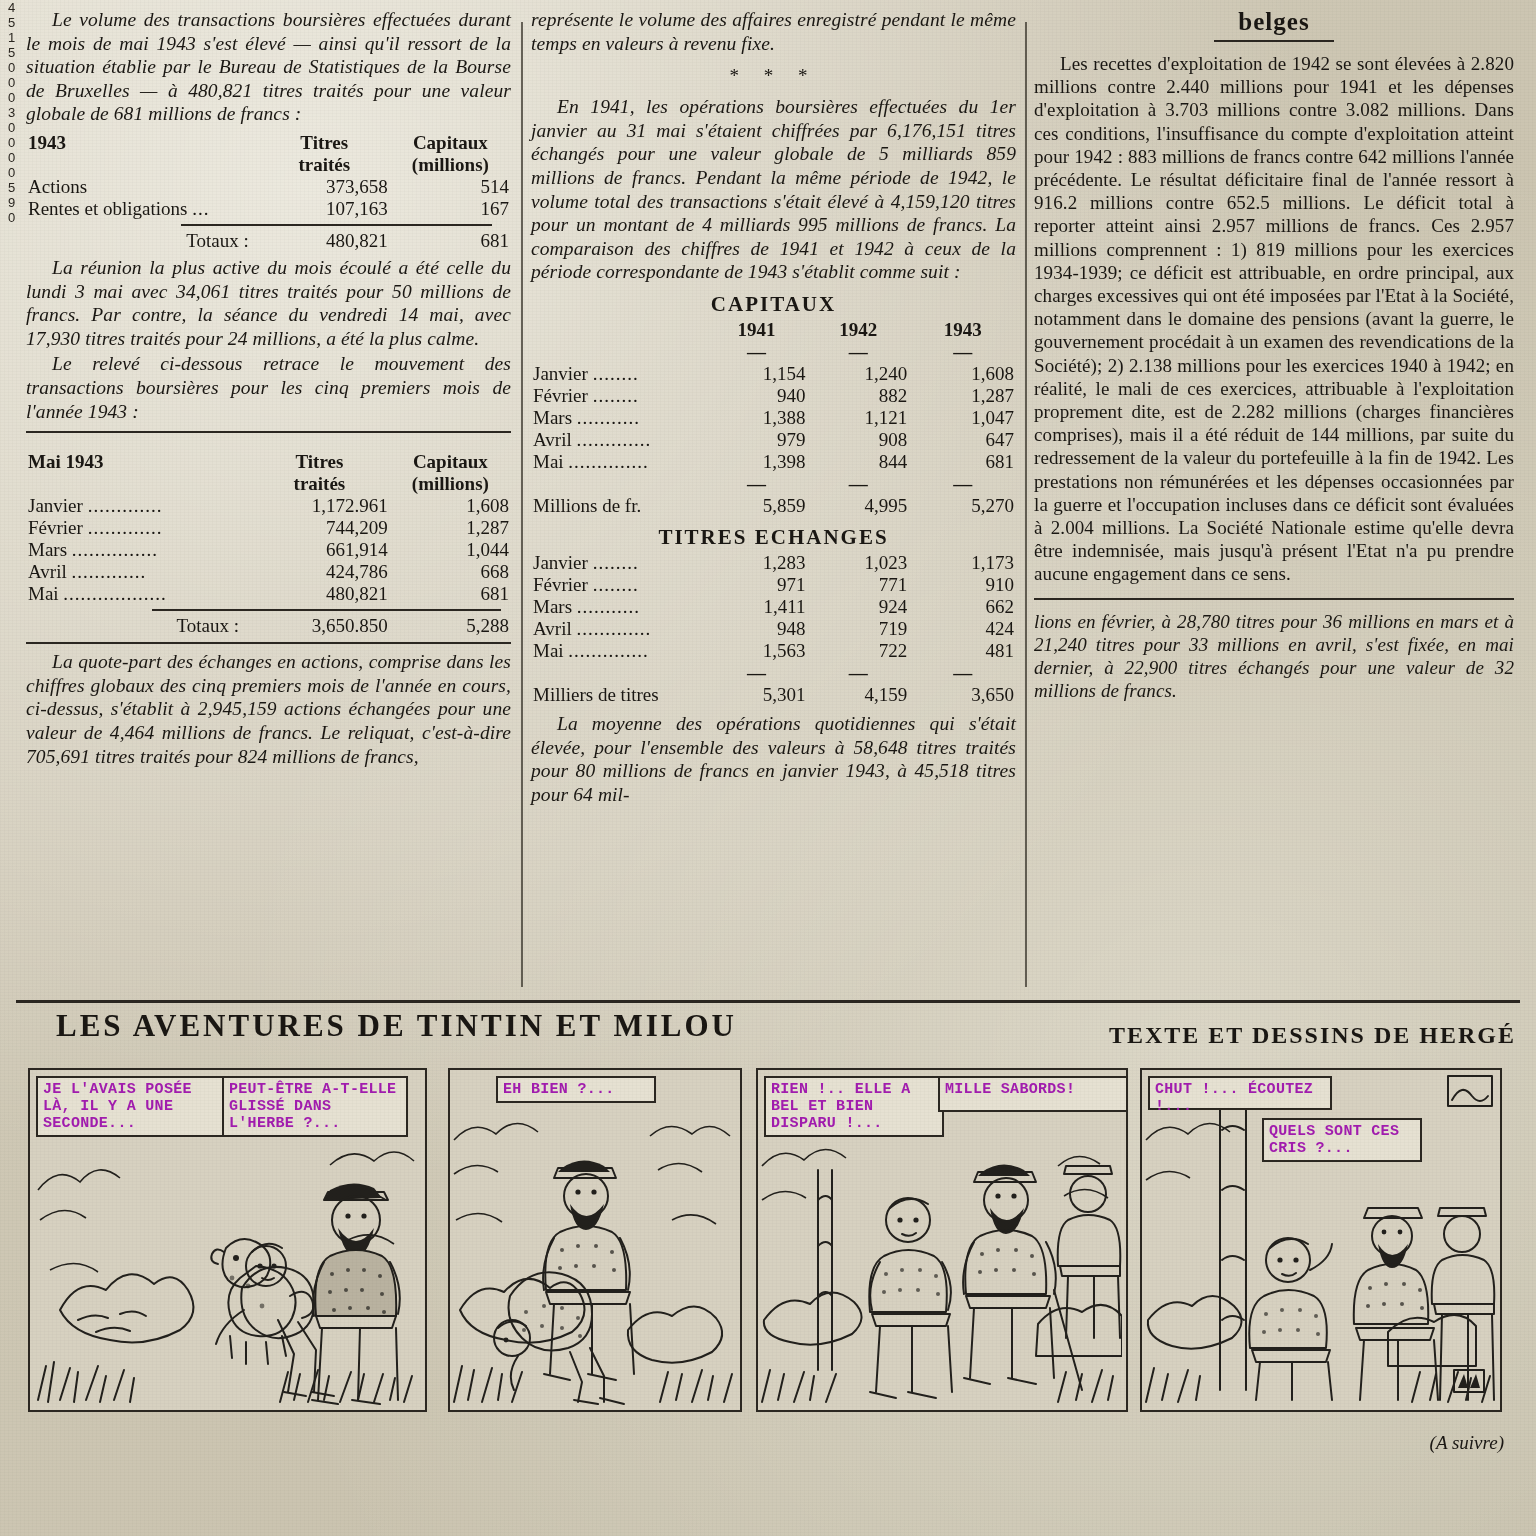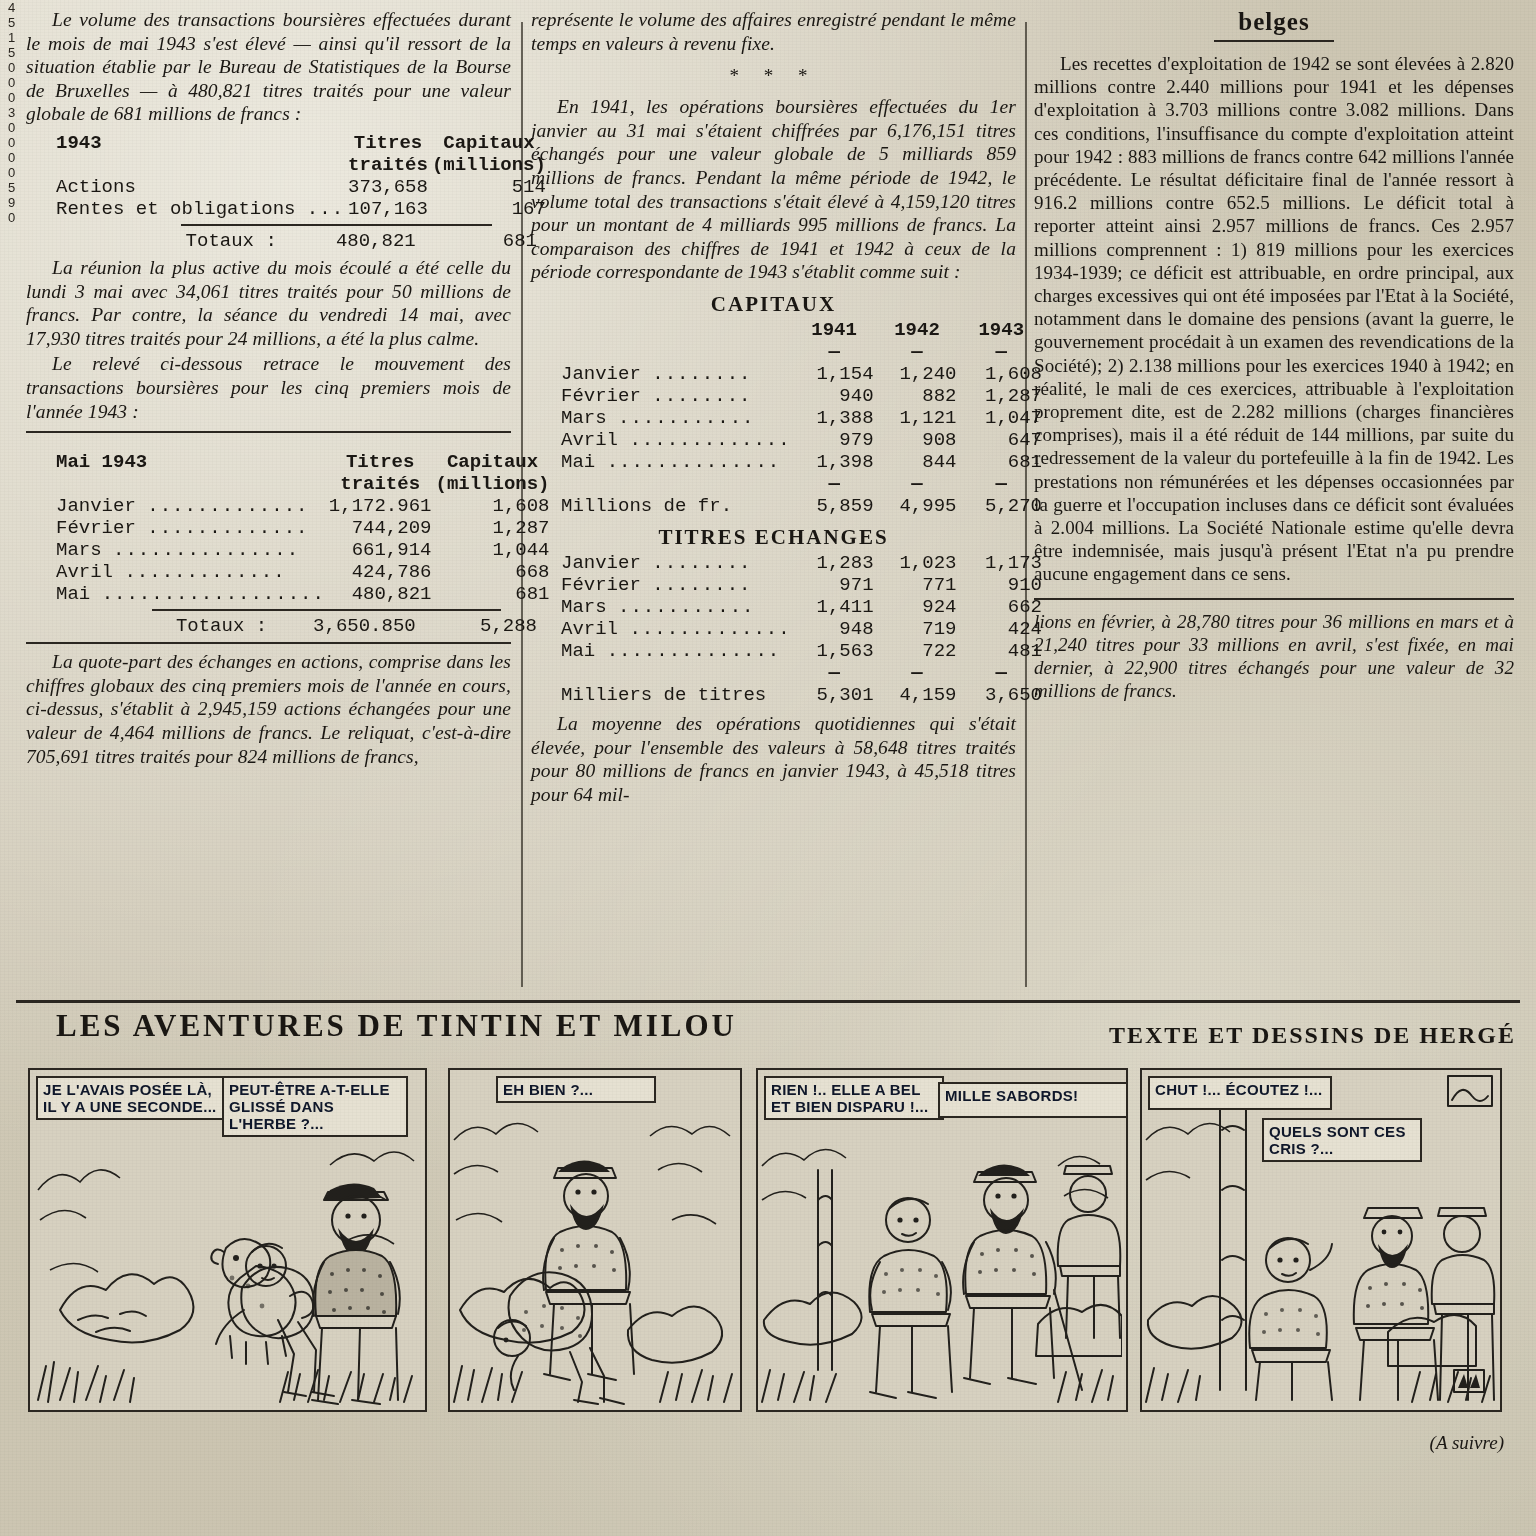--- a/index.html
+++ b/index.html
@@ -65,22 +65,22 @@
     font-weight:bold;font-size:25px;text-align:center;letter-spacing:1px;
     margin:0 0 4px 0;
   }
   .hdr-underline{width:120px;height:2px;background:#2b2721;margin:0 auto 10px auto;}
 
   .stars{text-align:center;font-size:19px;letter-spacing:10px;margin:10px 0 8px 0;}
 
   
   table.fin{
     width:100%;border-collapse:collapse;
-    font-family:Liberation Mono, monospace;
-    font-size:19px;line-height:22px;margin-left:28px;
+    font-family:Liberation Serif, serif;
+    font-size:19px;line-height:22px;
   }
   table.fin td{padding:0 2px;vertical-align:bottom;white-space:nowrap;}
   td.lab{text-align:left;font-style:normal;}
   td.num{text-align:right;font-style:normal;}
   td.hd{text-align:center;font-weight:bold;font-style:normal;}
   .tbl-wrap{margin:6px 0 4px 0;}
   .hrule{height:2px;background:#2b2721;margin:5px 0 5px 0;}
   .dots{letter-spacing:1px;}
 
   .tbl-box{
@@ -113,22 +113,22 @@
   .panel{
     position:absolute;top:0;height:340px;
     border:2px solid #2b2721;background:#d7d1c0;overflow:hidden;
   }
   .p1{left:0;width:395px;}
   .p2{left:420px;width:290px;}
   .p3{left:728px;width:368px;}
   .p4{left:1112px;width:358px;}
   .bub{
     position:absolute;border:2px solid #2b2721;background:#e6e1d2;
-    font-family:Liberation Sans, sans-serif;font-weight:bold;
-    font-size:15px;line-height:17px;padding:3px 5px;color:#0f172a;
+    font-family:Liberation Mono, monospace;font-weight:bold;
+    font-size:15px;line-height:17px;padding:3px 5px;color:#a21caf;
     letter-spacing:.3px;
   }
   .cont{
     position:absolute;bottom:6px;right:10px;
     font-family:"Liberation Serif", serif;font-style:italic;font-size:19px;
   }
   svg{display:block;}
   .ink{fill:none;stroke:#22201c;stroke-width:2;stroke-linecap:round;stroke-linejoin:round;}
   .inkf{fill:#22201c;}
   .foliage{fill:none;stroke:#22201c;stroke-width:1.6;}
@@ -613,21 +613,21 @@
 
         <g>
           <path class="ink" d="M306 104 l48 0 l-2 -8 l-44 0z" fill="#2a2723"></path>
           <circle class="ink" cx="330" cy="124" r="18" fill="#e8e3d4"></circle>
           <path class="ink" d="M310 150 q20 -10 42 0 q12 8 10 46 l-62 0 q-2 -38 10 -46z" fill="#2a2723"></path>
           <path class="ink" d="M302 196 l60 0 l0 10 l-58 0z"></path>
           <path class="ink" d="M310 206 l-2 62 M336 206 l0 62 M360 206 l2 62"></path>
         </g>
       </svg>
       <div class="bub" style="left:6px;top:6px;width:166px;">RIEN !.. ELLE A BEL ET BIEN DISPARU !...</div>
-      <div class="bub" style="left:180px;top:12px;width:180px;height:26px;">MILLE SABORDS!</div>
+      <div class="bub" style="left:180px;top:6px;width:180px;height:26px;">MILLE SABORDS!</div>
     </div>
 
     <div class="panel p4">
       <svg width="354" height="336" viewBox="0 0 354 336">
         <rect x="0" y="0" width="354" height="336" fill="#d7d1c0"></rect>
 
         <g class="ink">
           <path d="M78 20 l0 300 M104 20 l0 300"></path>
           <path d="M80 60 q10 -8 22 0 M80 120 q10 -8 22 0 M80 190 q10 -8 22 0 M80 250 q10 -8 22 0"></path>
         </g>

